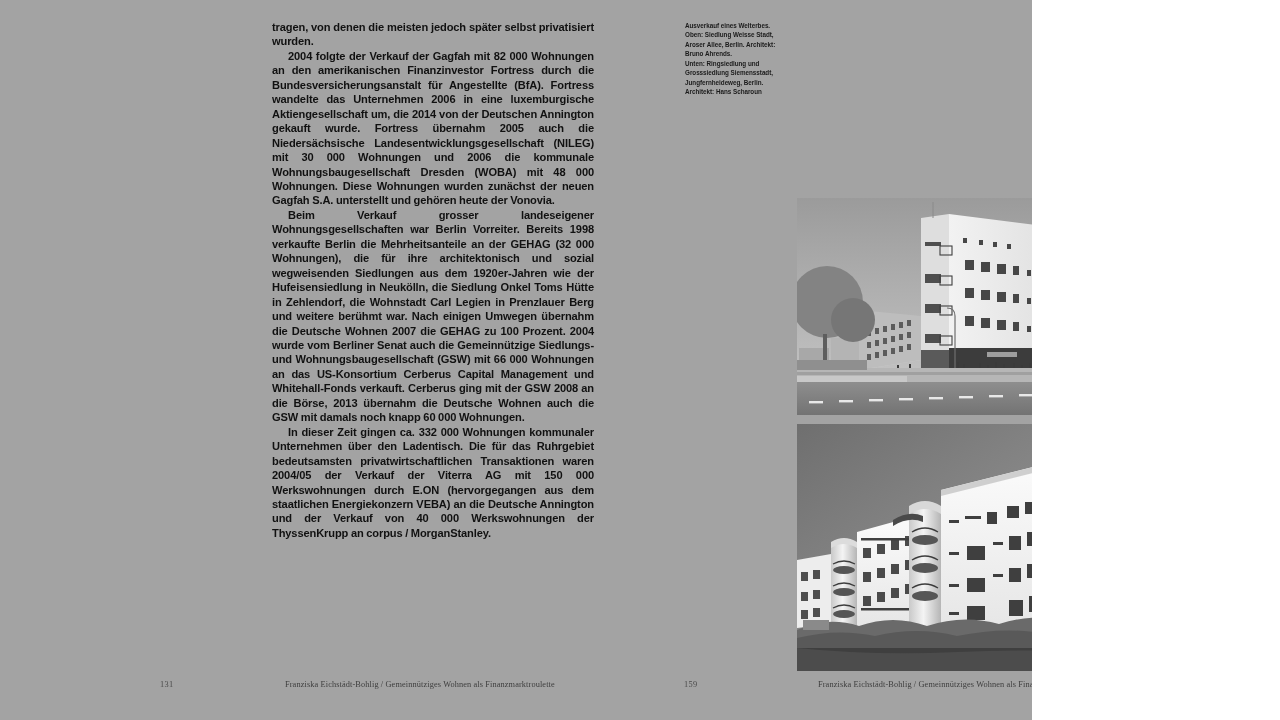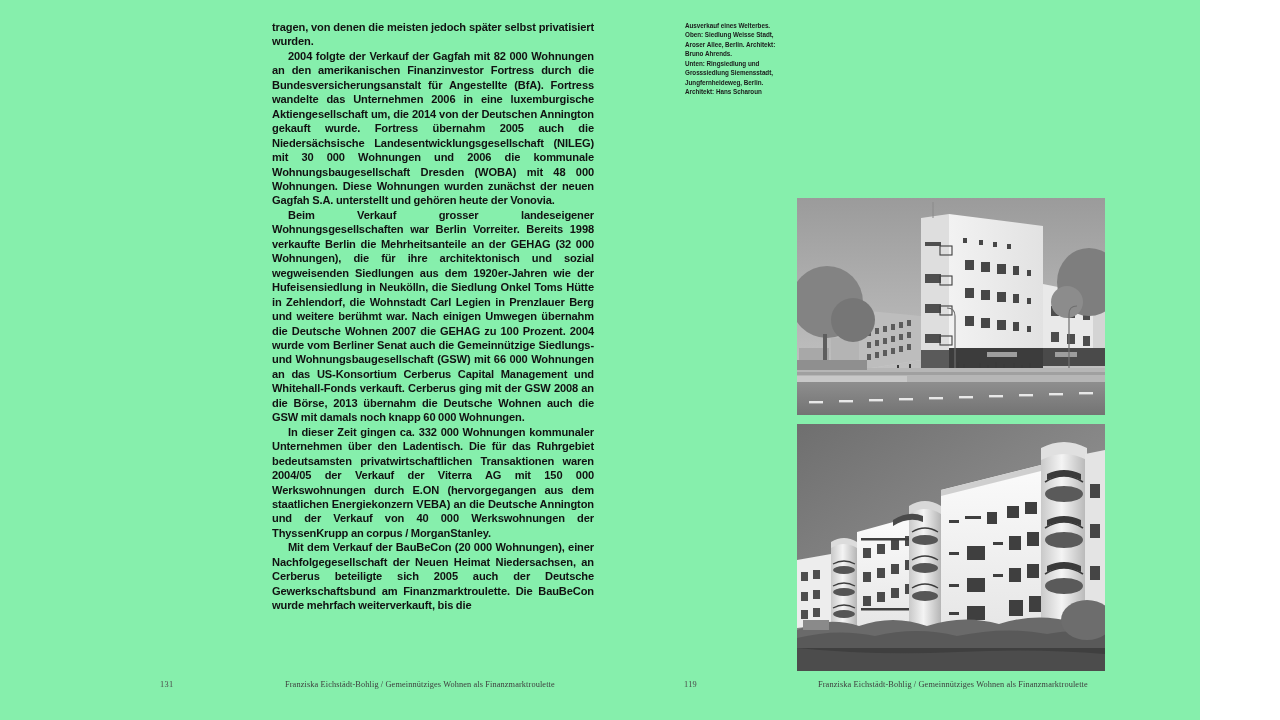--- a/index.html
+++ b/index.html
@@ -2,23 +2,23 @@
 <html><head>
 <meta charset="utf-8">
 <style>
   html, body {
     margin: 0;
     padding: 0;
     background: #ffffff;
   }
   .page {
     position: relative;
-    width: 1200px;
+    width: 1032px;
     height: 720px;
-    background: #86efac;
+    background: #a3a3a3;
     overflow: hidden;
     font-family: "Liberation Sans", sans-serif;
   }
 
   
   .left-page {
     position: absolute;
     left: 0; top: 0;
     width: 640px; height: 720px;
   }
@@ -108,21 +108,20 @@
 
 <div class="page">
 
   <div class="left-page">
 
     <div class="body-column">
       <p class="last-line-left">tragen, von denen die meisten jedoch später selbst privatisiert wurden.</p>
       <p class="indent last-line-left">2004 folgte der Verkauf der Gagfah mit 82 000 Wohnungen an den amerikanischen Finanzinvestor Fortress durch die Bundesversicherungsanstalt für Angestellte (BfA). Fortress wandelte das Unternehmen 2006 in eine luxemburgische Aktiengesellschaft um, die 2014 von der Deutschen Annington gekauft wurde. Fortress übernahm 2005 auch die Niedersächsische Landesentwicklungsgesellschaft (NILEG) mit 30 000 Wohnungen und 2006 die kommunale Wohnungsbaugesellschaft Dresden (WOBA) mit 48 000 Wohnungen. Diese Wohnungen wurden zunächst der neuen Gagfah S.A. unterstellt und gehören heute der Vonovia.</p>
       <p class="indent last-line-left">Beim Verkauf grosser landeseigener Wohnungsgesellschaften war Berlin Vorreiter. Bereits 1998 verkaufte Berlin die Mehrheitsanteile an der GEHAG (32 000 Wohnungen), die für ihre architektonisch und sozial wegweisenden Siedlungen aus dem 1920er-Jahren wie der Hufeisensiedlung in Neukölln, die Siedlung Onkel Toms Hütte in Zehlendorf, die Wohnstadt Carl Legien in Prenzlauer Berg und weitere berühmt war. Nach einigen Umwegen übernahm die Deutsche Wohnen 2007 die GEHAG zu 100 Prozent. 2004 wurde vom Berliner Senat auch die Gemeinnützige Siedlungs- und Wohnungsbaugesellschaft (GSW) mit 66 000 Wohnungen an das US-Konsortium Cerberus Capital Management und Whitehall-Fonds verkauft. Cerberus ging mit der GSW 2008 an die Börse, 2013 übernahm die Deutsche Wohnen auch die GSW mit damals noch knapp 60 000 Wohnungen.</p>
       <p class="indent last-line-left">In dieser Zeit gingen ca. 332 000 Wohnungen kommunaler Unternehmen über den Ladentisch. Die für das Ruhrgebiet bedeutsamsten privatwirtschaftlichen Transaktionen waren 2004/05 der Verkauf der Viterra AG mit 150 000 Werkswohnungen durch E.ON (hervorgegangen aus dem staatlichen Energiekonzern VEBA) an die Deutsche Annington und der Verkauf von 40 000 Werkswohnungen der ThyssenKrupp an corpus / MorganStanley.</p>
-      <p class="indent last-line-left">Mit dem Verkauf der BauBeCon (20 000 Wohnungen), einer Nachfolgegesellschaft der Neuen Heimat Niedersachsen, an Cerberus beteiligte sich 2005 auch der Deutsche Gewerkschaftsbund am Finanzmarktroulette. Die BauBeCon wurde mehrfach weiterverkauft, bis die</p>
     </div>
 
     <div class="folio">131</div>
     <div class="running-head">Franziska Eichstädt-Bohlig / Gemeinnütziges Wohnen als Finanzmarktroulette</div>
   </div>
 
   <div class="right-page">
 
     <div class="caption">
       <div>Ausverkauf eines Welterbes.</div>
@@ -426,17 +425,17 @@
 
         <ellipse cx="290" cy="196" rx="26" ry="20" fill="#6d6d6d"></ellipse>
 
         <rect x="6" y="196" width="26" height="10" fill="#8a8a8a"></rect>
 
         <rect x="0" y="224" width="308" height="23" fill="#3f3f3f"></rect>
         <path d="M0 224 Q80 232 160 228 Q240 224 308 230 L308 247 L0 247 Z" fill="#4c4c4c"></path>
       </svg>
     </div>
 
-    <div class="folio">119</div>
+    <div class="folio">159</div>
     <div class="running-head">Franziska Eichstädt-Bohlig / Gemeinnütziges Wohnen als Finanzmarktroulette</div>
   </div>
 
 </div>
 
 </body></html>

